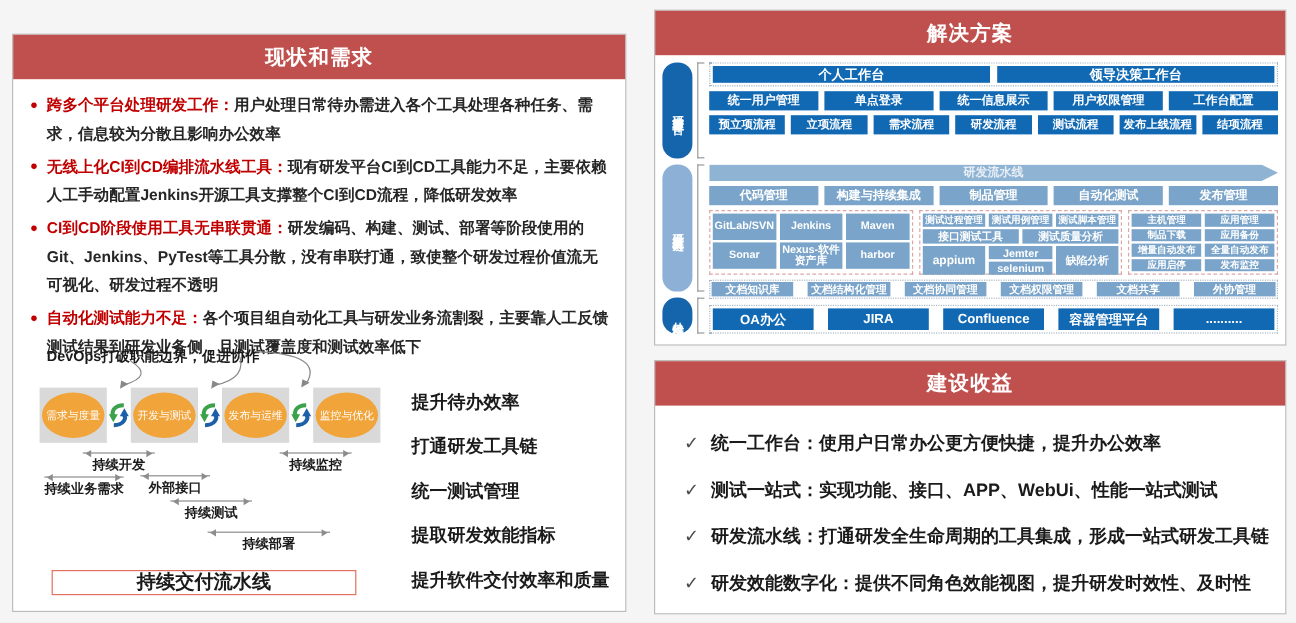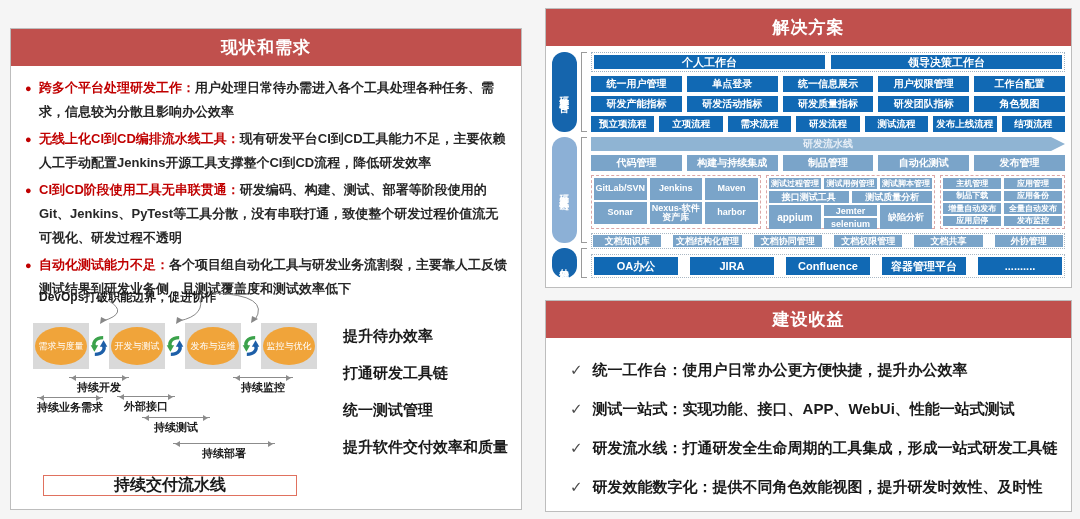--- a/index.html
+++ b/index.html
@@ -181,20 +181,21 @@
         <div class="slabel">持续部署</div>
       </div>
 
       <div class="pipeline-box">持续交付流水线</div>
     </div>
 
     <div class="goals">
         <div class="goal">提升待办效率</div>
         <div class="goal">打通研发工具链</div>
         <div class="goal">统一测试管理</div>
+        <div class="goal">提取研发效能指标</div>
         <div class="goal">提升软件交付效率和质量</div>
       </div>
   </section>
 
   <section class="panel" id="solution-panel">
     <header class="panel-header">
       <span>解决方案</span>
     </header>
 
     <div class="sol-body">
@@ -215,27 +216,20 @@
           <div class="top-wrap">
               <div class="cell dark f11">个人工作台</div>
               <div class="cell dark f11">领导决策工作台</div>
             </div>
           <div class="row h16">
               <div class="cell dark f10">统一用户管理</div>
               <div class="cell dark f10">单点登录</div>
               <div class="cell dark f10">统一信息展示</div>
               <div class="cell dark f10">用户权限管理</div>
               <div class="cell dark f10">工作台配置</div>
-            </div>
-          <div class="row h16">
-              <div class="cell dark f10">研发产能指标</div>
-              <div class="cell dark f10">研发活动指标</div>
-              <div class="cell dark f10">研发质量指标</div>
-              <div class="cell dark f10">研发团队指标</div>
-              <div class="cell dark f10">角色视图</div>
             </div>
           <div class="row h16">
               <div class="cell dark f95">预立项流程</div>
               <div class="cell dark f95">立项流程</div>
               <div class="cell dark f95">需求流程</div>
               <div class="cell dark f95">研发流程</div>
               <div class="cell dark f95">测试流程</div>
               <div class="cell dark f95">发布上线流程</div>
               <div class="cell dark f95">结项流程</div>
             </div>

